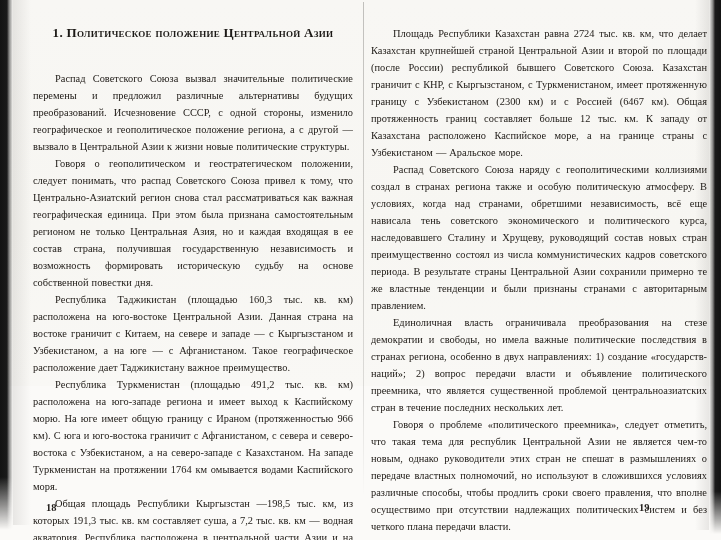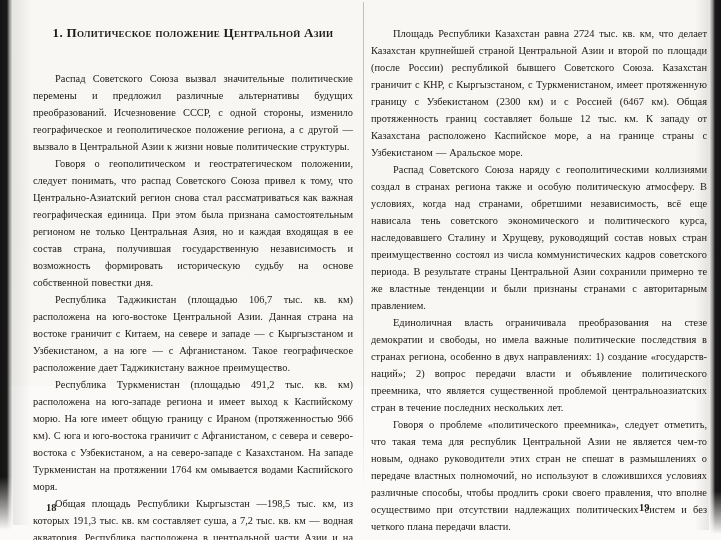--- a/index.html
+++ b/index.html
@@ -86,21 +86,21 @@
   <div class="edge right"></div>
   <div class="edge-shadow-left"></div>
   <div class="edge-shadow-right"></div>
   <div class="gutter"></div>
 
   <div class="page page-left">
     <h1 class="chapter-title">1. Политическое положение Центральной Азии</h1>
     <div class="body-text">
       <p>Распад Советского Союза вызвал значительные политические перемены и предложил различные альтернативы будущих преобразований. Исчезновение СССР, с одной стороны, изменило географическое и геополитическое положение региона, а с другой — вызвало в Центральной Азии к жизни новые политические структуры.</p>
       <p>Говоря о геополитическом и геостратегическом положении, следует понимать, что распад Советского Союза привел к тому, что Центрально-Азиатский регион снова стал рассматриваться как важная географическая единица. При этом была признана самостоятельным регионом не только Центральная Азия, но и каждая входящая в ее состав страна, получившая государственную независимость и возможность формировать историческую судьбу на основе собственной повестки дня.</p>
-      <p>Республика Таджикистан (площадью 106,7 тыс. кв. км) расположена на юго-востоке Центральной Азии. Данная страна на востоке граничит с Китаем, на севере и западе — с Кыргызстаном и Узбекистаном, а на юге — с Афганистаном. Такое географическое расположение дает Таджикистану важное преимущество.</p>
+      <p>Республика Таджикистан (площадью 160,3 тыс. кв. км) расположена на юго-востоке Центральной Азии. Данная страна на востоке граничит с Китаем, на севере и западе — с Кыргызстаном и Узбекистаном, а на юге — с Афганистаном. Такое географическое расположение дает Таджикистану важное преимущество.</p>
       <p>Республика Туркменистан (площадью 491,2 тыс. кв. км) расположена на юго-западе региона и имеет выход к Каспийскому морю. На юге имеет общую границу с Ираном (протяженностью 966 км). С юга и юго-востока граничит с Афганистаном, с севера и северо-востока с Узбекистаном, а на северо-западе с Казахстаном. На западе Туркменистан на протяжении 1764 км омывается водами Каспийского моря.</p>
       <p>Общая площадь Республики Кыргызстан —198,5 тыс. км, из которых 191,3 тыс. кв. км составляет суша, а 7,2 тыс. кв. км — водная акватория. Республика расположена в центральной части Азии и на востоке Центрально-Азиатского региона. На востоке на протяжении 858 км граничит с Китаем, с севера — с Казахстаном (1015 км), с запада с Узбекистаном (1099 км) и на юге с Таджикистаном (870 км). Стратегическое значение республики связано с наличием общей границы с Китаем и расположением на Великом шелковом пути, что делает эту страну пограничной между китайским и исламским миром. Вместе с тем следует отметить, что более 80 процентов населения республики составляют мусульмане.</p>
     </div>
   </div>
 
   <div class="page page-right">
     <div class="body-text">
       <p>Площадь Республики Казахстан равна 2724 тыс. кв. км, что делает Казахстан крупнейшей страной Центральной Азии и второй по площади (после России) республикой бывшего Советского Союза. Казахстан граничит с КНР, с Кыргызстаном, с Туркменистаном, имеет протяженную границу с Узбекистаном (2300 км) и с Россией (6467 км). Общая протяженность границ составляет больше 12 тыс. км. К западу от Казахстана расположено Каспийское море, а на границе страны с Узбекистаном — Аральское море.</p>
       <p>Распад Советского Союза наряду с геополитическими коллизиями создал в странах региона также и особую политическую атмосферу. В условиях, когда над странами, обретшими независимость, всё еще нависала тень советского экономического и политического курса, наследовавшего Сталину и Хрущеву, руководящий состав новых стран преимущественно состоял из числа коммунистических кадров советского периода. В результате страны Центральной Азии сохранили примерно те же властные тенденции и были признаны странами с авторитарным правлением.</p>
       <p>Единоличная власть ограничивала преобразования на стезе демократии и свободы, но имела важные политические последствия в странах региона, особенно в двух направлениях: 1) создание «государств-наций»; 2) вопрос передачи власти и объявление политического преемника, что является существенной проблемой центральноазиатских стран в течение последних нескольких лет.</p>

